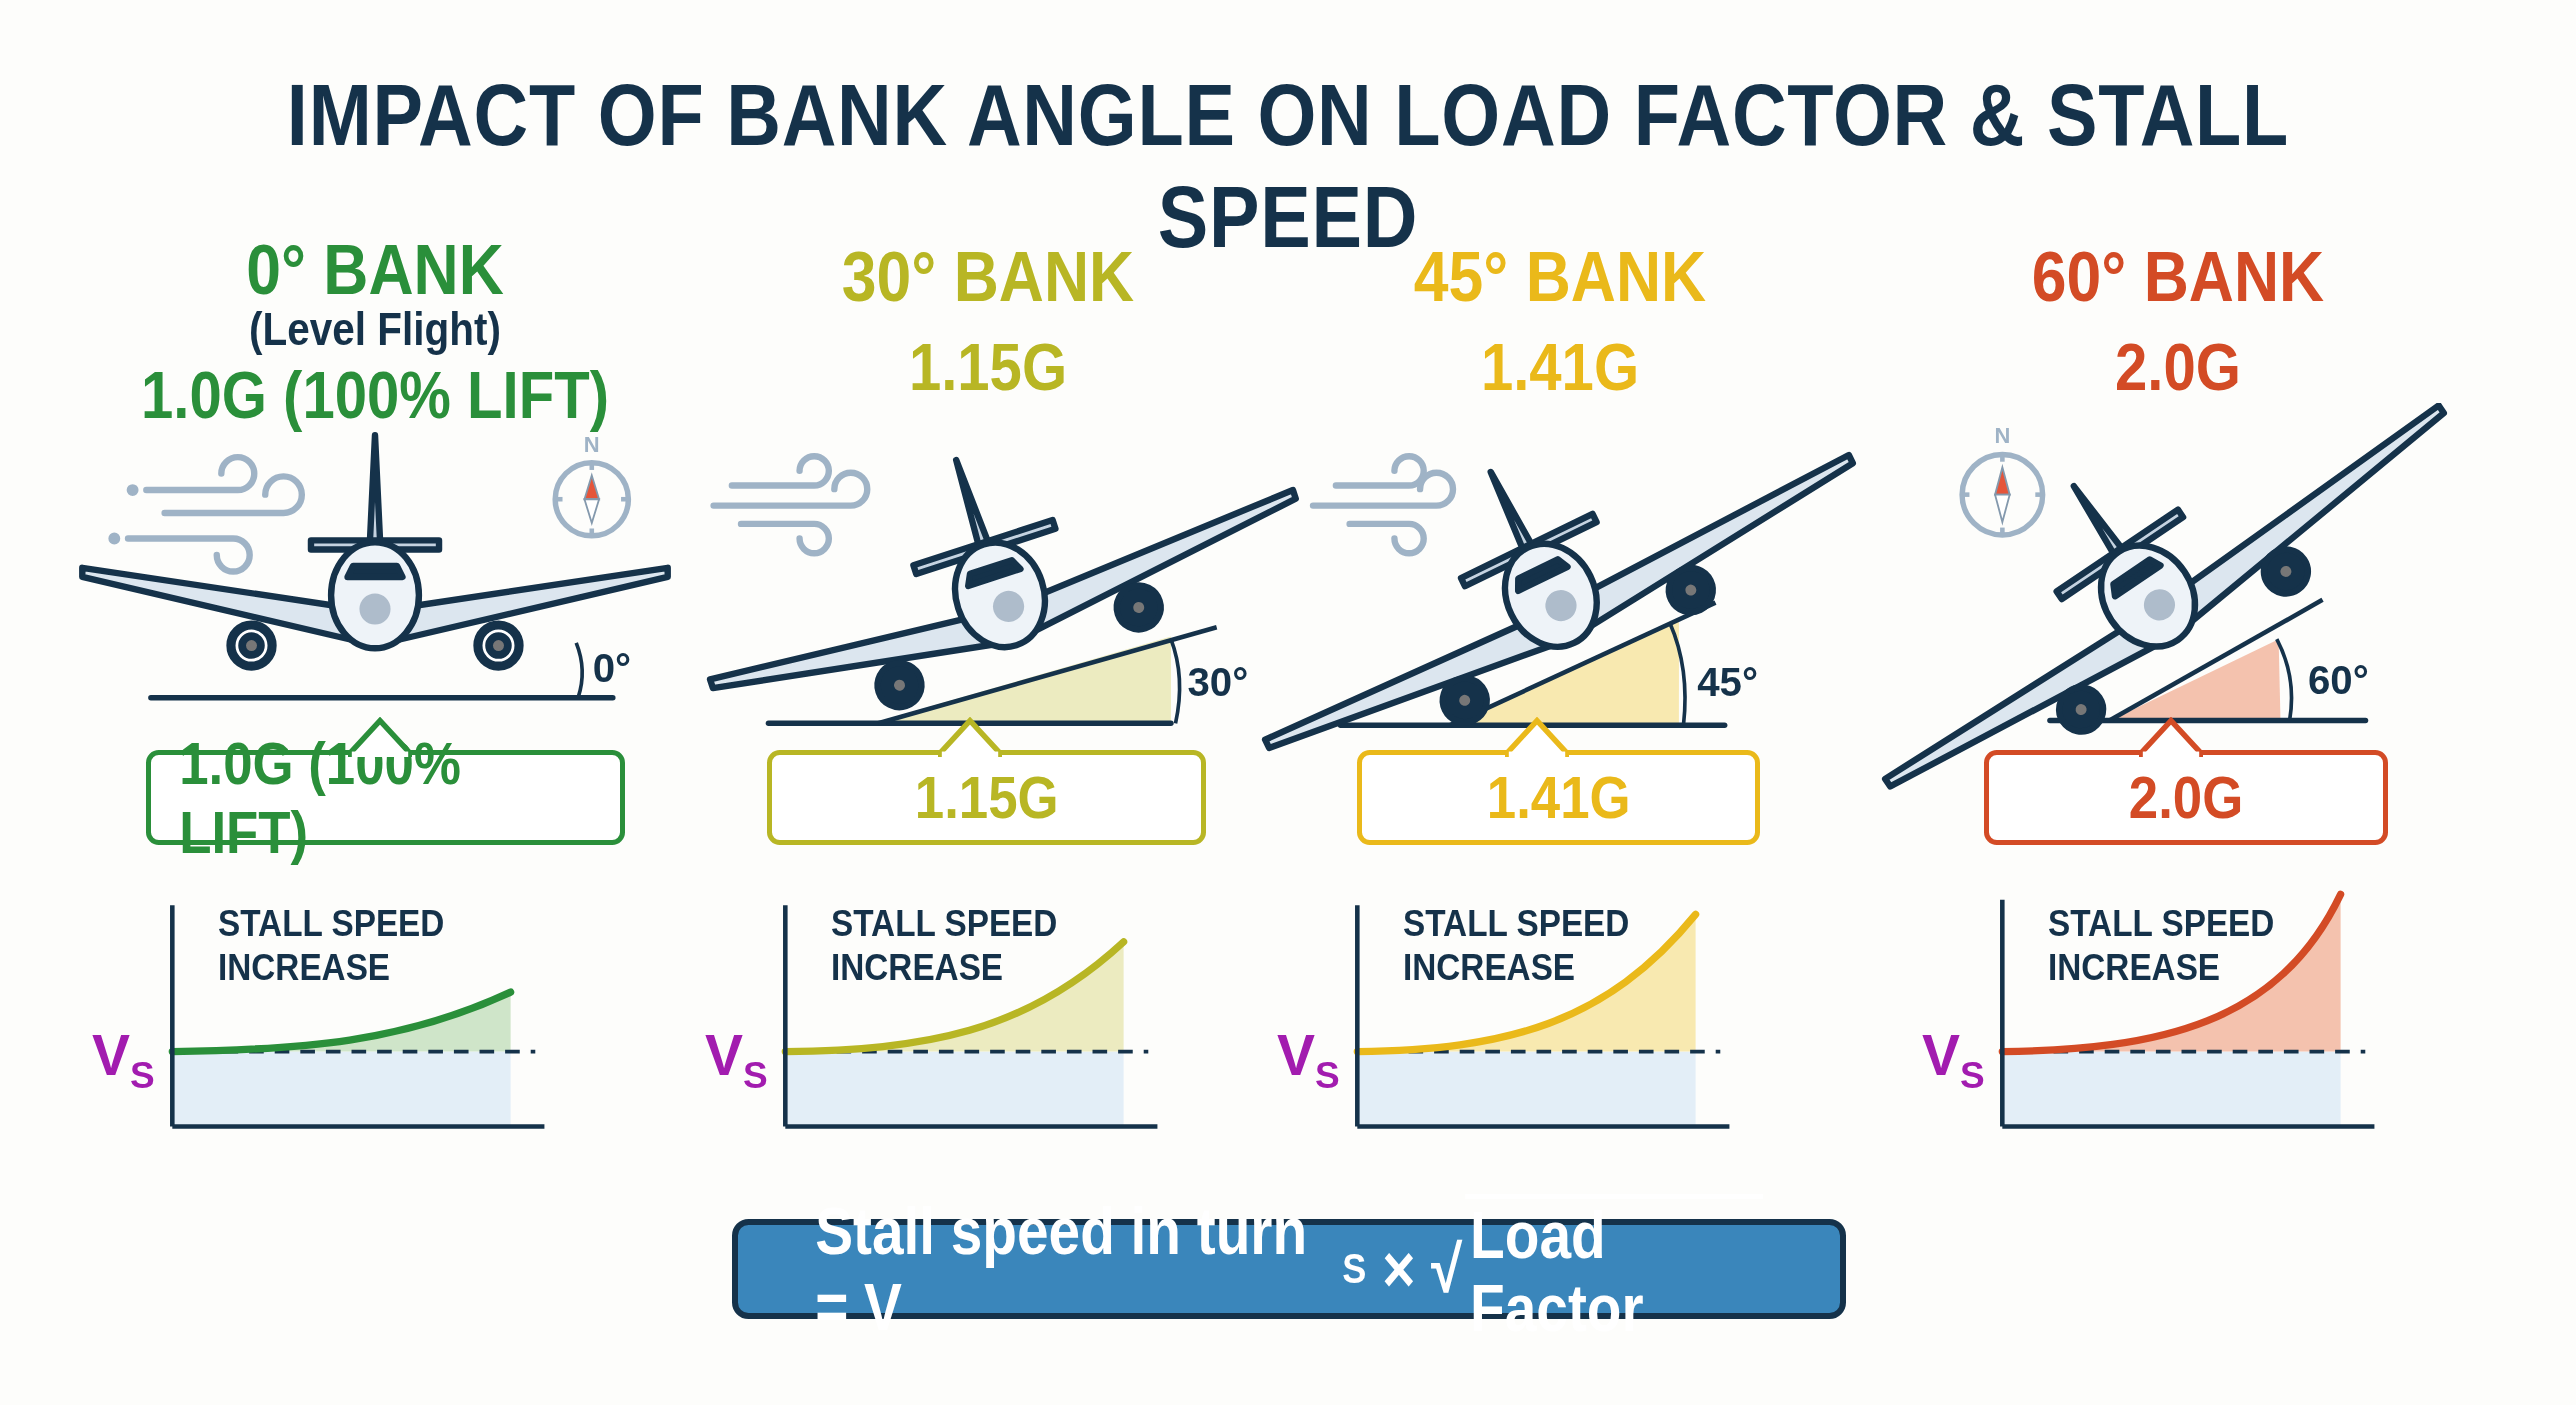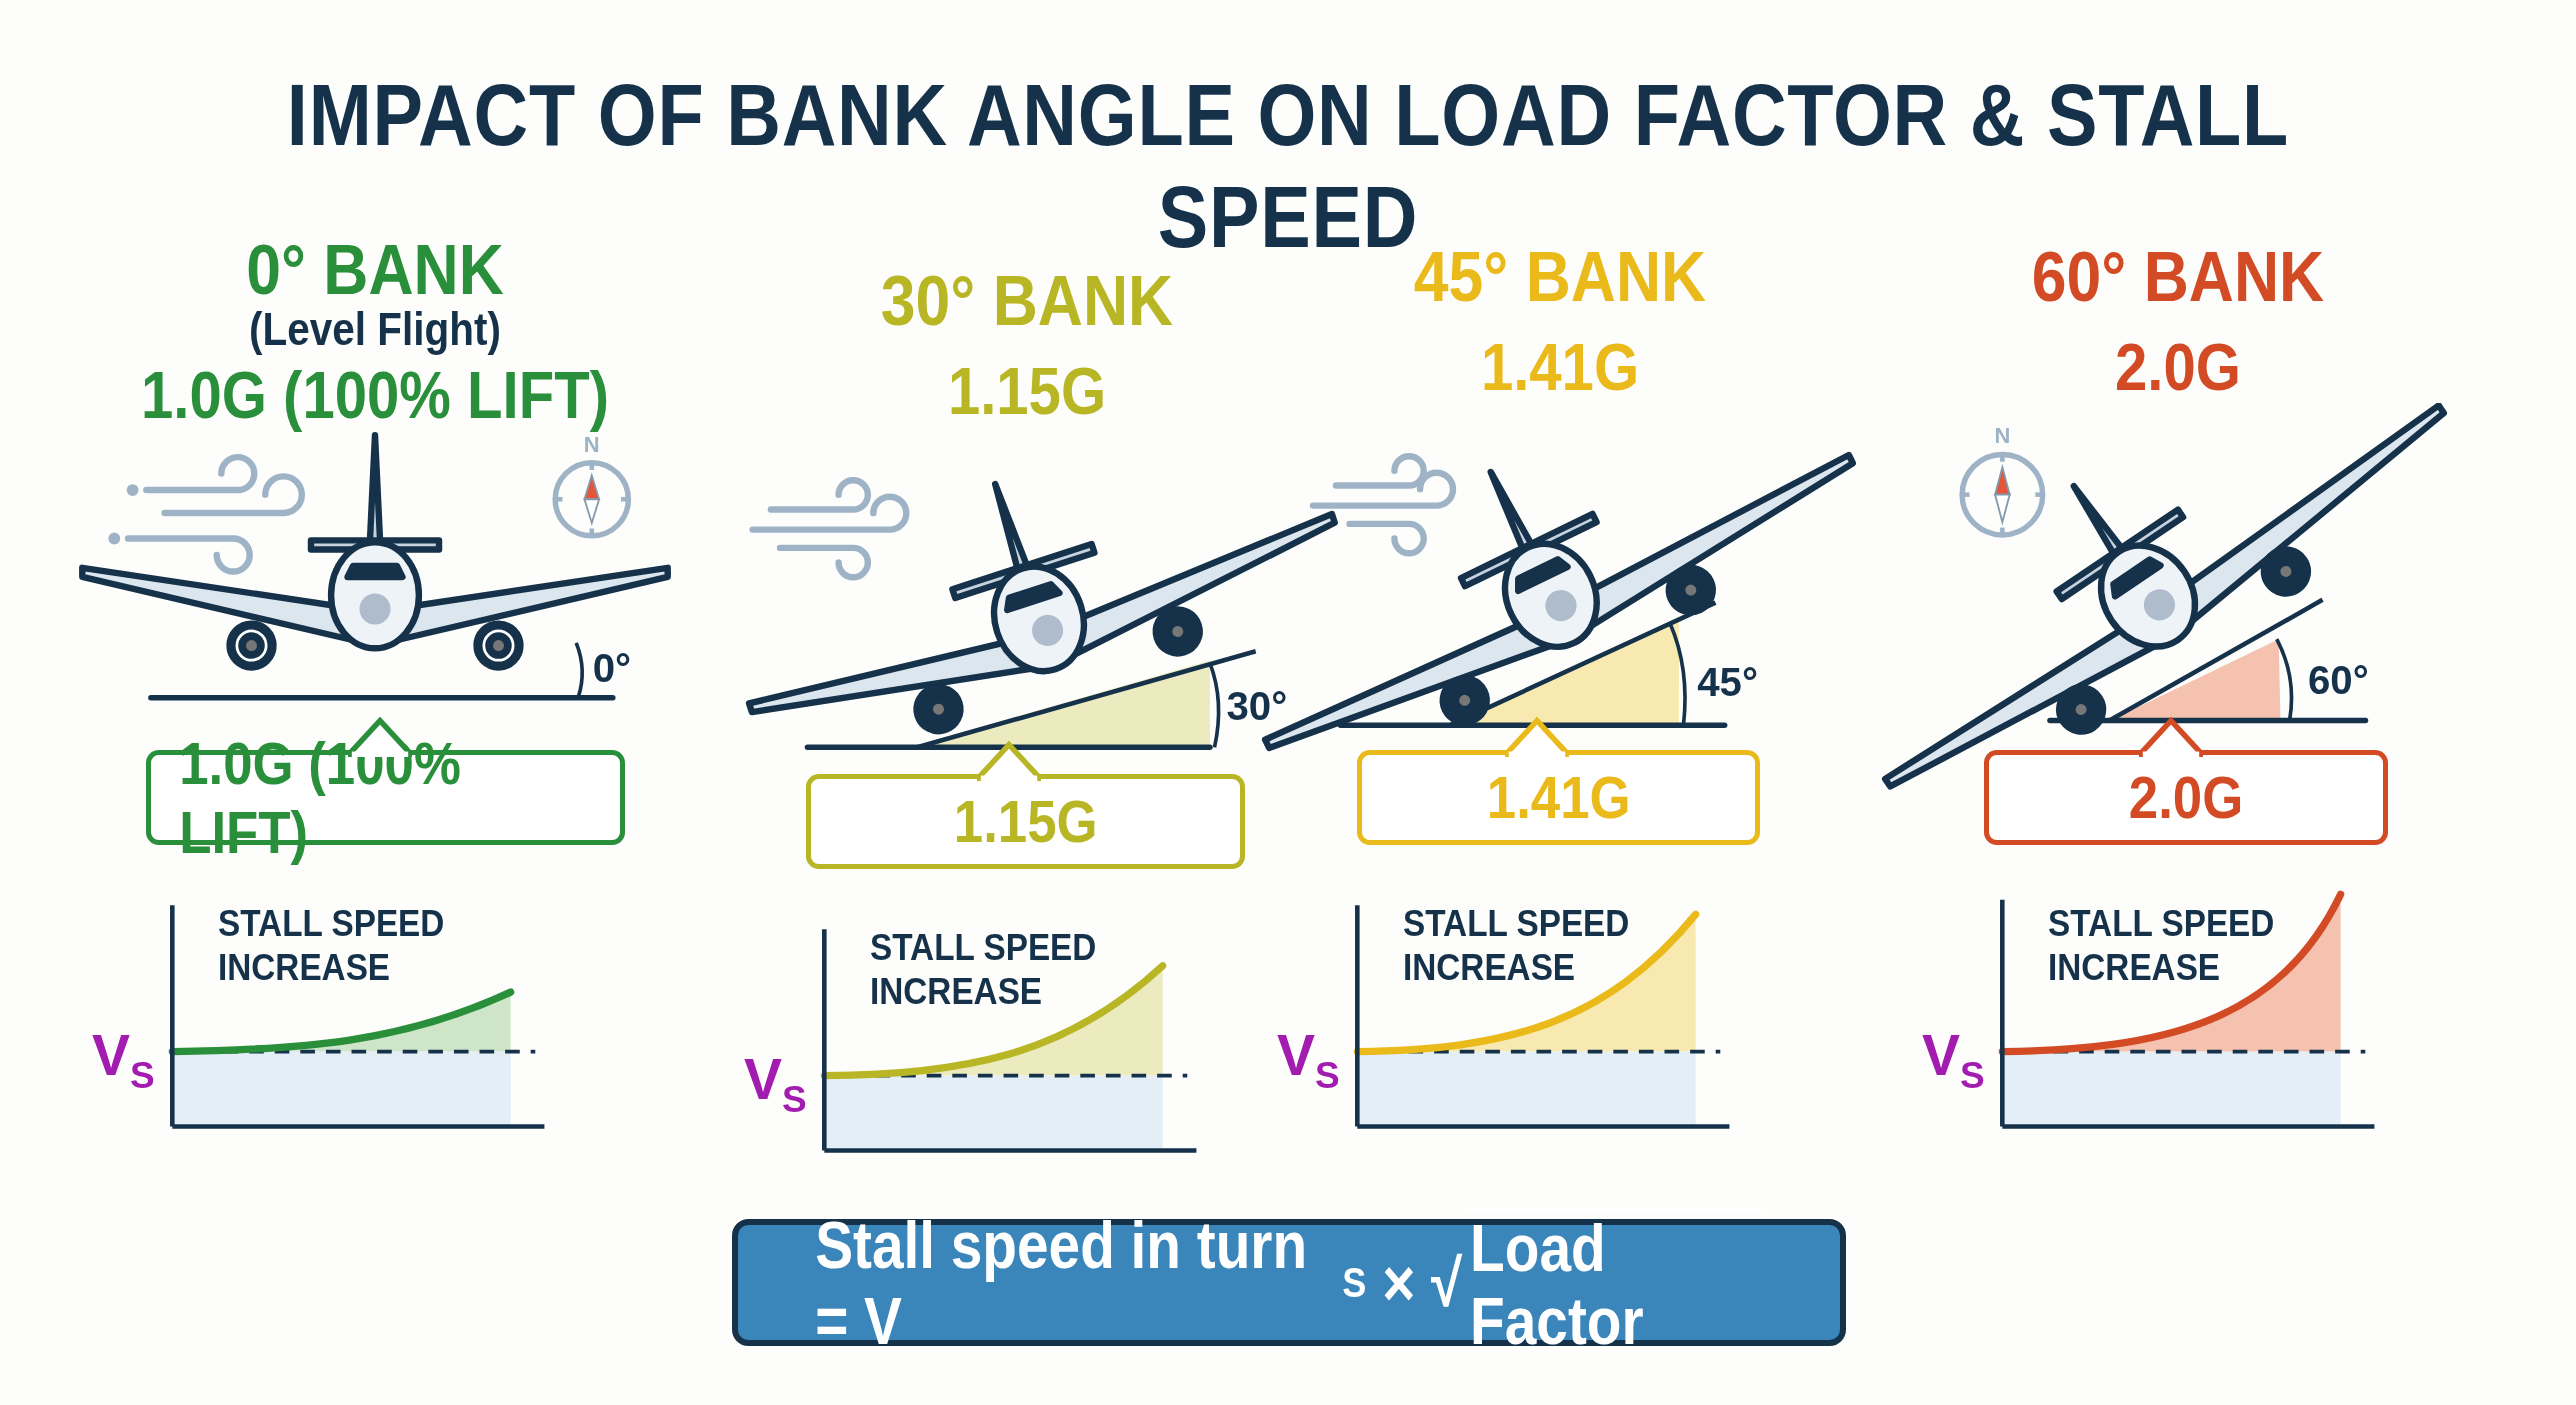--- a/index.html
+++ b/index.html
@@ -10,21 +10,21 @@
   .hd.bank{top:229px;font-size:71px;transform:scaleX(0.88);}
   .hd.sub{top:302px;font-size:46px;color:#15324a;transform:scaleX(0.88);}
   .hd.g{font-size:66px;transform:scaleX(0.88);}
   .scene{position:absolute;left:0;top:403px;width:622px;height:476px;}
   .gbox{position:absolute;top:750px;height:95px;border:5.5px solid;border-radius:12.8px;background:#fff;display:flex;align-items:center;justify-content:center;font-weight:700;font-size:60px;box-sizing:border-box;}
   .gbox span{display:inline-block;transform:scaleX(0.88);}
   .graph{position:absolute;top:887px;width:512px;height:256px;}
   .gl{position:absolute;left:117px;font-weight:700;font-size:37px;color:#15324a;line-height:44px;transform:scaleX(0.9);transform-origin:left;}
   .vs{position:absolute;left:20px;top:135px;font-weight:700;font-size:57px;color:#a21caf;}
   .vs sub{font-size:37px;vertical-align:-12.8px;}
-  .formula{position:absolute;left:732px;top:1219px;width:1114px;height:127px;background:#3a86bb;border:6.4px solid #15324a;border-radius:16.5px;box-sizing:border-box;display:flex;align-items:center;justify-content:center;color:#fff;font-weight:700;font-size:66px;}
+  .formula{position:absolute;left:732px;top:1219px;width:1114px;height:100px;background:#3a86bb;border:6.4px solid #15324a;border-radius:16.5px;box-sizing:border-box;display:flex;align-items:center;justify-content:center;color:#fff;font-weight:700;font-size:66px;}
   .formula .inner{display:inline-flex;align-items:center;transform:scaleX(0.86);}
   .formula sub{font-size:42px;vertical-align:-16.5px;}
   .sqrt{display:inline-block;border-top:5.5px solid #fff;padding:0 5.5px;margin-left:3.7px;line-height:73px;}
 </style>
 </head>
 <body>
 
 <div class="title">IMPACT OF BANK ANGLE ON LOAD FACTOR &amp; STALL SPEED</div>
 
 <div class="panel" style="left:64px;">
@@ -86,21 +86,21 @@
       <line x1="78" y1="180" x2="475" y2="180" stroke="#15324a" stroke-width="4" stroke-dasharray="16 12"></line>
       <path d="M78 180 C220 178 330 170 448 115" fill="none" stroke="#2a8f3a" stroke-width="8" stroke-linecap="round"></path>
       <line x1="78" y1="20" x2="78" y2="262" stroke="#15324a" stroke-width="5"></line>
       <line x1="78" y1="262" x2="485" y2="262" stroke="#15324a" stroke-width="5"></line>
     </svg>
     <div class="gl" style="top:14.6px;"><span>STALL SPEED</span><br><span>INCREASE</span></div>
     <div class="vs" style="left:-9.1px;"><span>V</span><sub>S</sub></div>
   </div>
 </div>
 
-<div class="panel" style="left:716px;margin-top:24px;">
+<div class="panel" style="left:677px;">
   <div class="hd bank" style="top:236px;color:#b8b624;">30° BANK</div>
   <div class="hd g" style="top:329px;color:#b8b624;">1.15G</div>
 
   <svg class="scene" viewBox="0 0 680 520">
     <g fill="none" stroke="#9fb3c6" stroke-width="7" stroke-linecap="round">
       <path d="M60 90 H150 a16 16 0 1 0 -16 -16"></path>
       <path d="M40 112 H190 a18 18 0 1 0 -18 -18"></path>
       <path d="M70 132 H150 a16 16 0 1 1 -16 16"></path>
     </g>
     <polygon points="220,348 540,255 540,348" fill="#ecebc0"></polygon>

